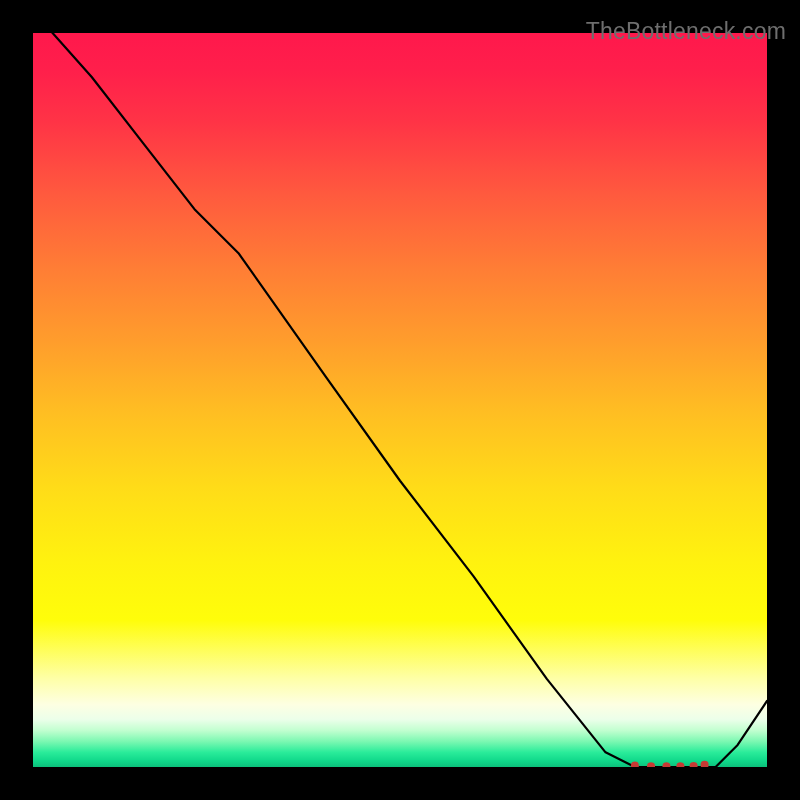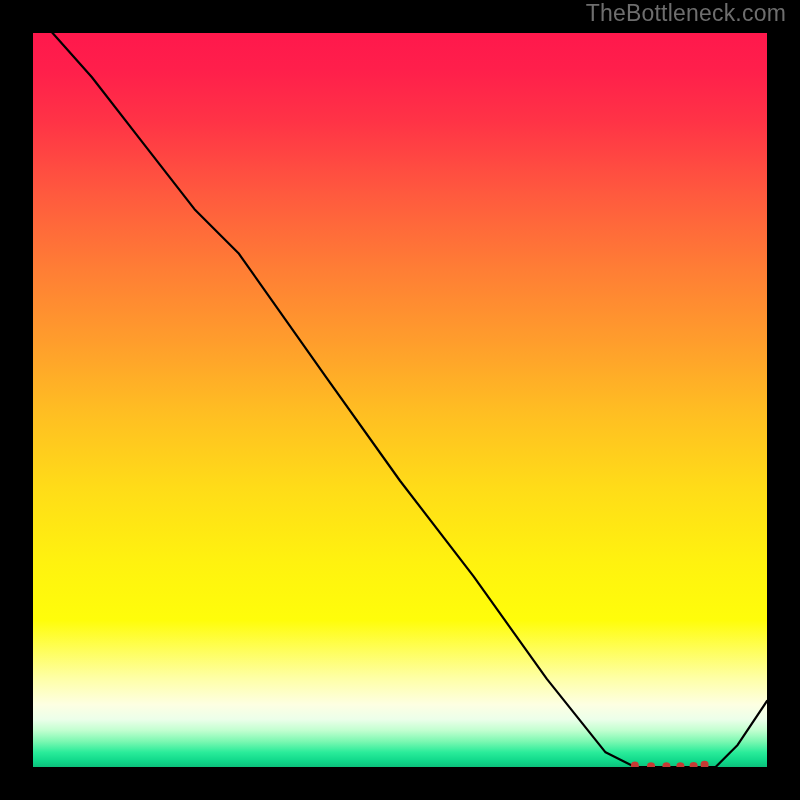--- a/index.html
+++ b/index.html
@@ -5,21 +5,21 @@
   * { margin: 0; padding: 0; box-sizing: border-box; }
   html, body { width: 800px; height: 800px; background: #000; overflow: hidden; }
   .chart-container {
     position: relative;
     width: 800px;
     height: 800px;
     background: #000;
   }
   .watermark {
     position: absolute;
-    top: 0;
+    top: 18px;
     right: 14px;
     font-family: Arial, Helvetica, sans-serif;
     font-size: 23px;
     color: #6e6e6e;
     font-weight: 500;
     letter-spacing: 0.2px;
     z-index: 10;
   }
   .plot-area {
     position: absolute;

